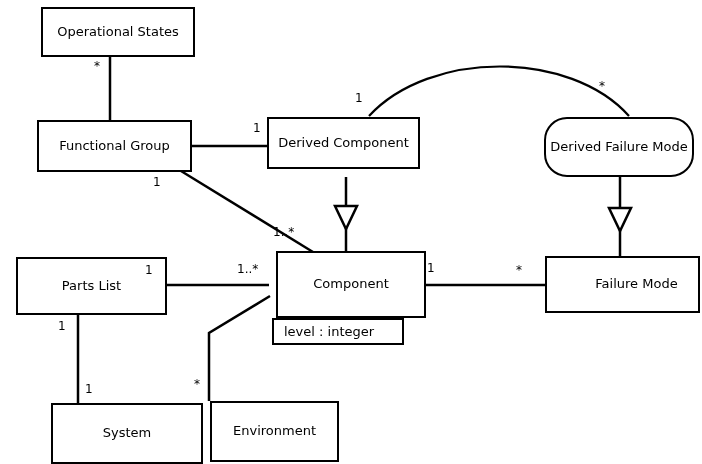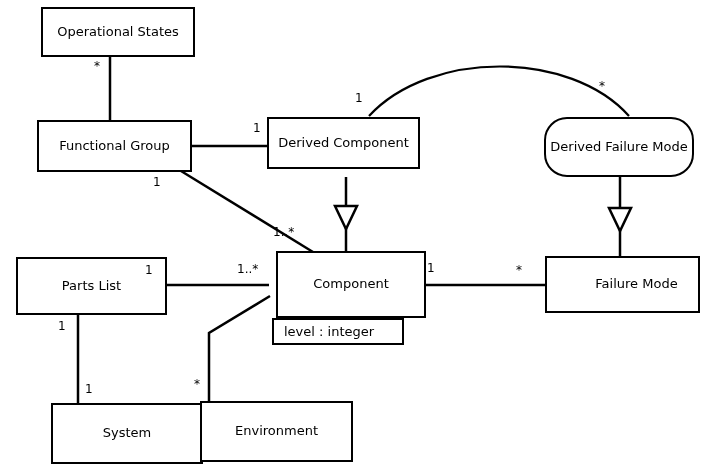--- a/index.html
+++ b/index.html
@@ -128,21 +128,21 @@
   </div>
 
   <div class="class-box" style="left:545px; top:256px; width:155px; height:57px;padding-left:28px;">
     <span class="class-name">Failure Mode</span>
   </div>
 
   <div class="class-box" style="left:3px; top:403px; width:152px; height:61px;margin-left:48px;">
     <span class="class-name">System</span>
   </div>
 
-  <div class="class-box" style="left:200px; top:401px; width:153px; height:61px;">
+  <div class="class-box" style="left:210px; top:401px; width:129px; height:61px;">
     <span class="class-name">Environment</span>
   </div>
 
   <span class="mult-label" style="left:94px; top:60px;">*</span>
 
   <span class="mult-label" style="left:253px; top:122px;">1</span>
 
   <span class="mult-label" style="left:153px; top:176px;">1</span>
 
   <span class="mult-label" style="left:355px; top:92px;">1</span>

